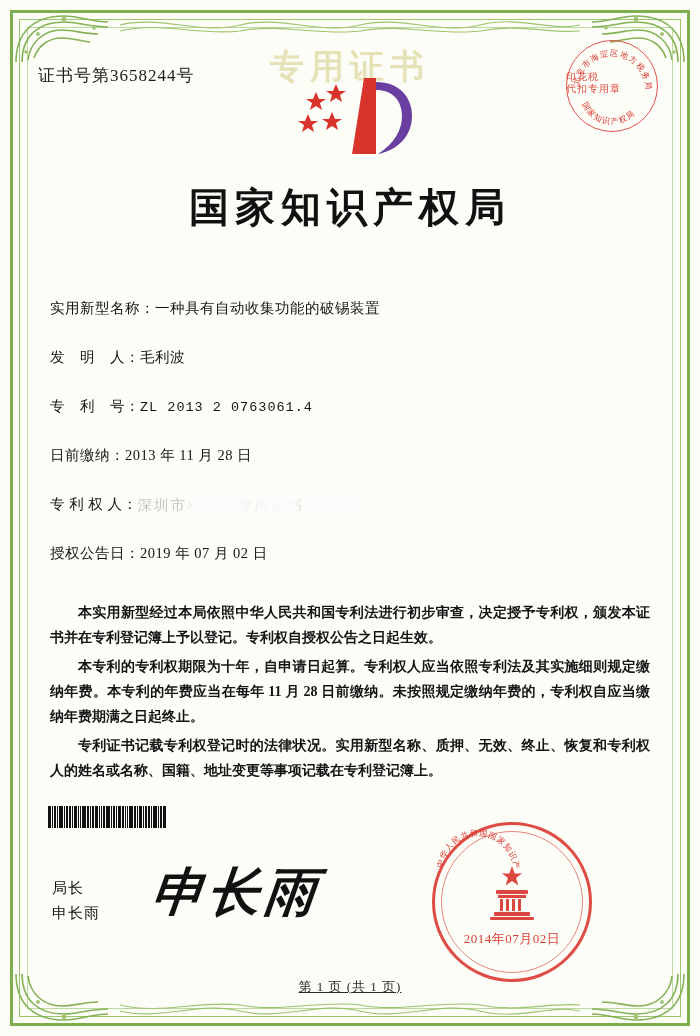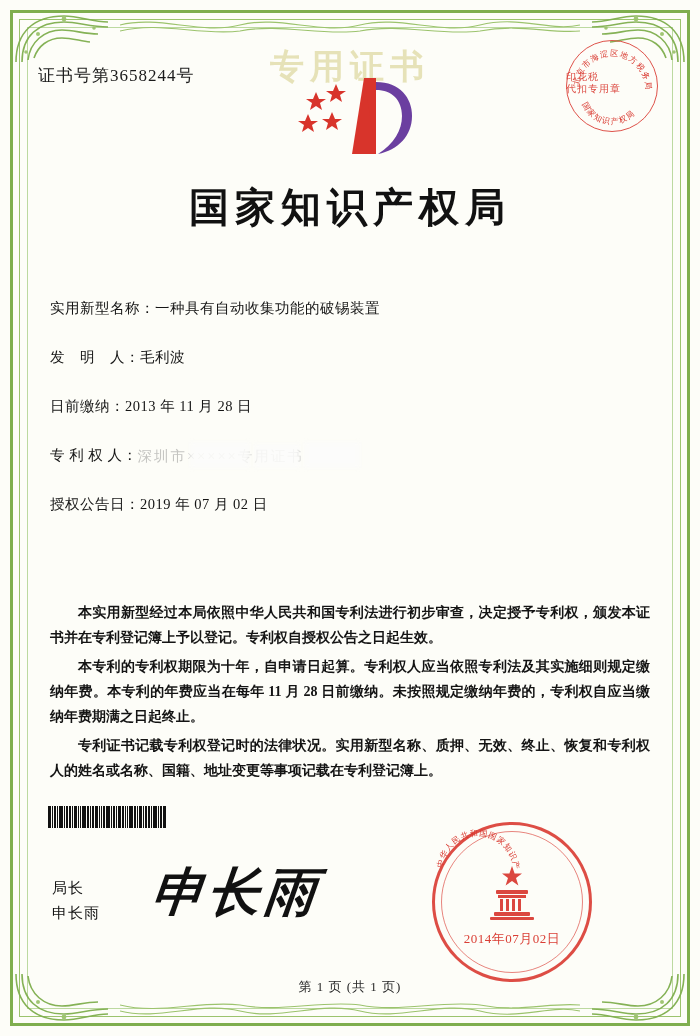--- a/index.html
+++ b/index.html
@@ -280,20 +280,21 @@
 
   
   .footer {
     position: absolute;
     left: 0; right: 0;
     bottom: 40px;
     text-align: center;
     font-size: 13px;
     color: #2a2a2a;
     letter-spacing: 1px;
+    text-decoration: underline;
   }
 </style>
 </head>
 <body>
 
 <div class="page">
 
   <div class="border-outer"></div>
   <div class="border-inner"></div>
   <div class="border-thin"></div>
@@ -415,20 +416,23 @@
   <div class="fields">
 
     <div class="field-row">
       <span class="field-label">实用新型名称：</span><span class="field-value">一种具有自动收集功能的破锡装置</span>
     </div>
 
     <div class="field-row">
       <span class="field-label">发　明　人：</span><span class="field-value">毛利波</span>
     </div>
 
+    <div class="field-row mono-row">
+      <span class="field-label">专　利　号：</span><span class="field-value" style="font-family:'Liberation Mono',monospace;font-size:13.5px;letter-spacing:1px;">ZL 2013 2 0763061.4</span>
+    </div>
 
     <div class="field-row">
       <span class="field-label">日前缴纳：</span><span class="field-value">2013 年 11 月 28 日</span>
     </div>
 
     <div class="field-row">
       <span class="field-label">专 利 权 人：</span><span class="field-value redacted">深圳市×××××专用证书</span>
       <span class="redact-blur" style="left:140px; top:-4px; width:60px; height:26px;"></span>
       <span class="redact-blur" style="left:204px; top:-2px; width:46px; height:24px;"></span>
       <span class="redact-blur" style="left:254px; top:-4px; width:56px; height:26px;"></span>

